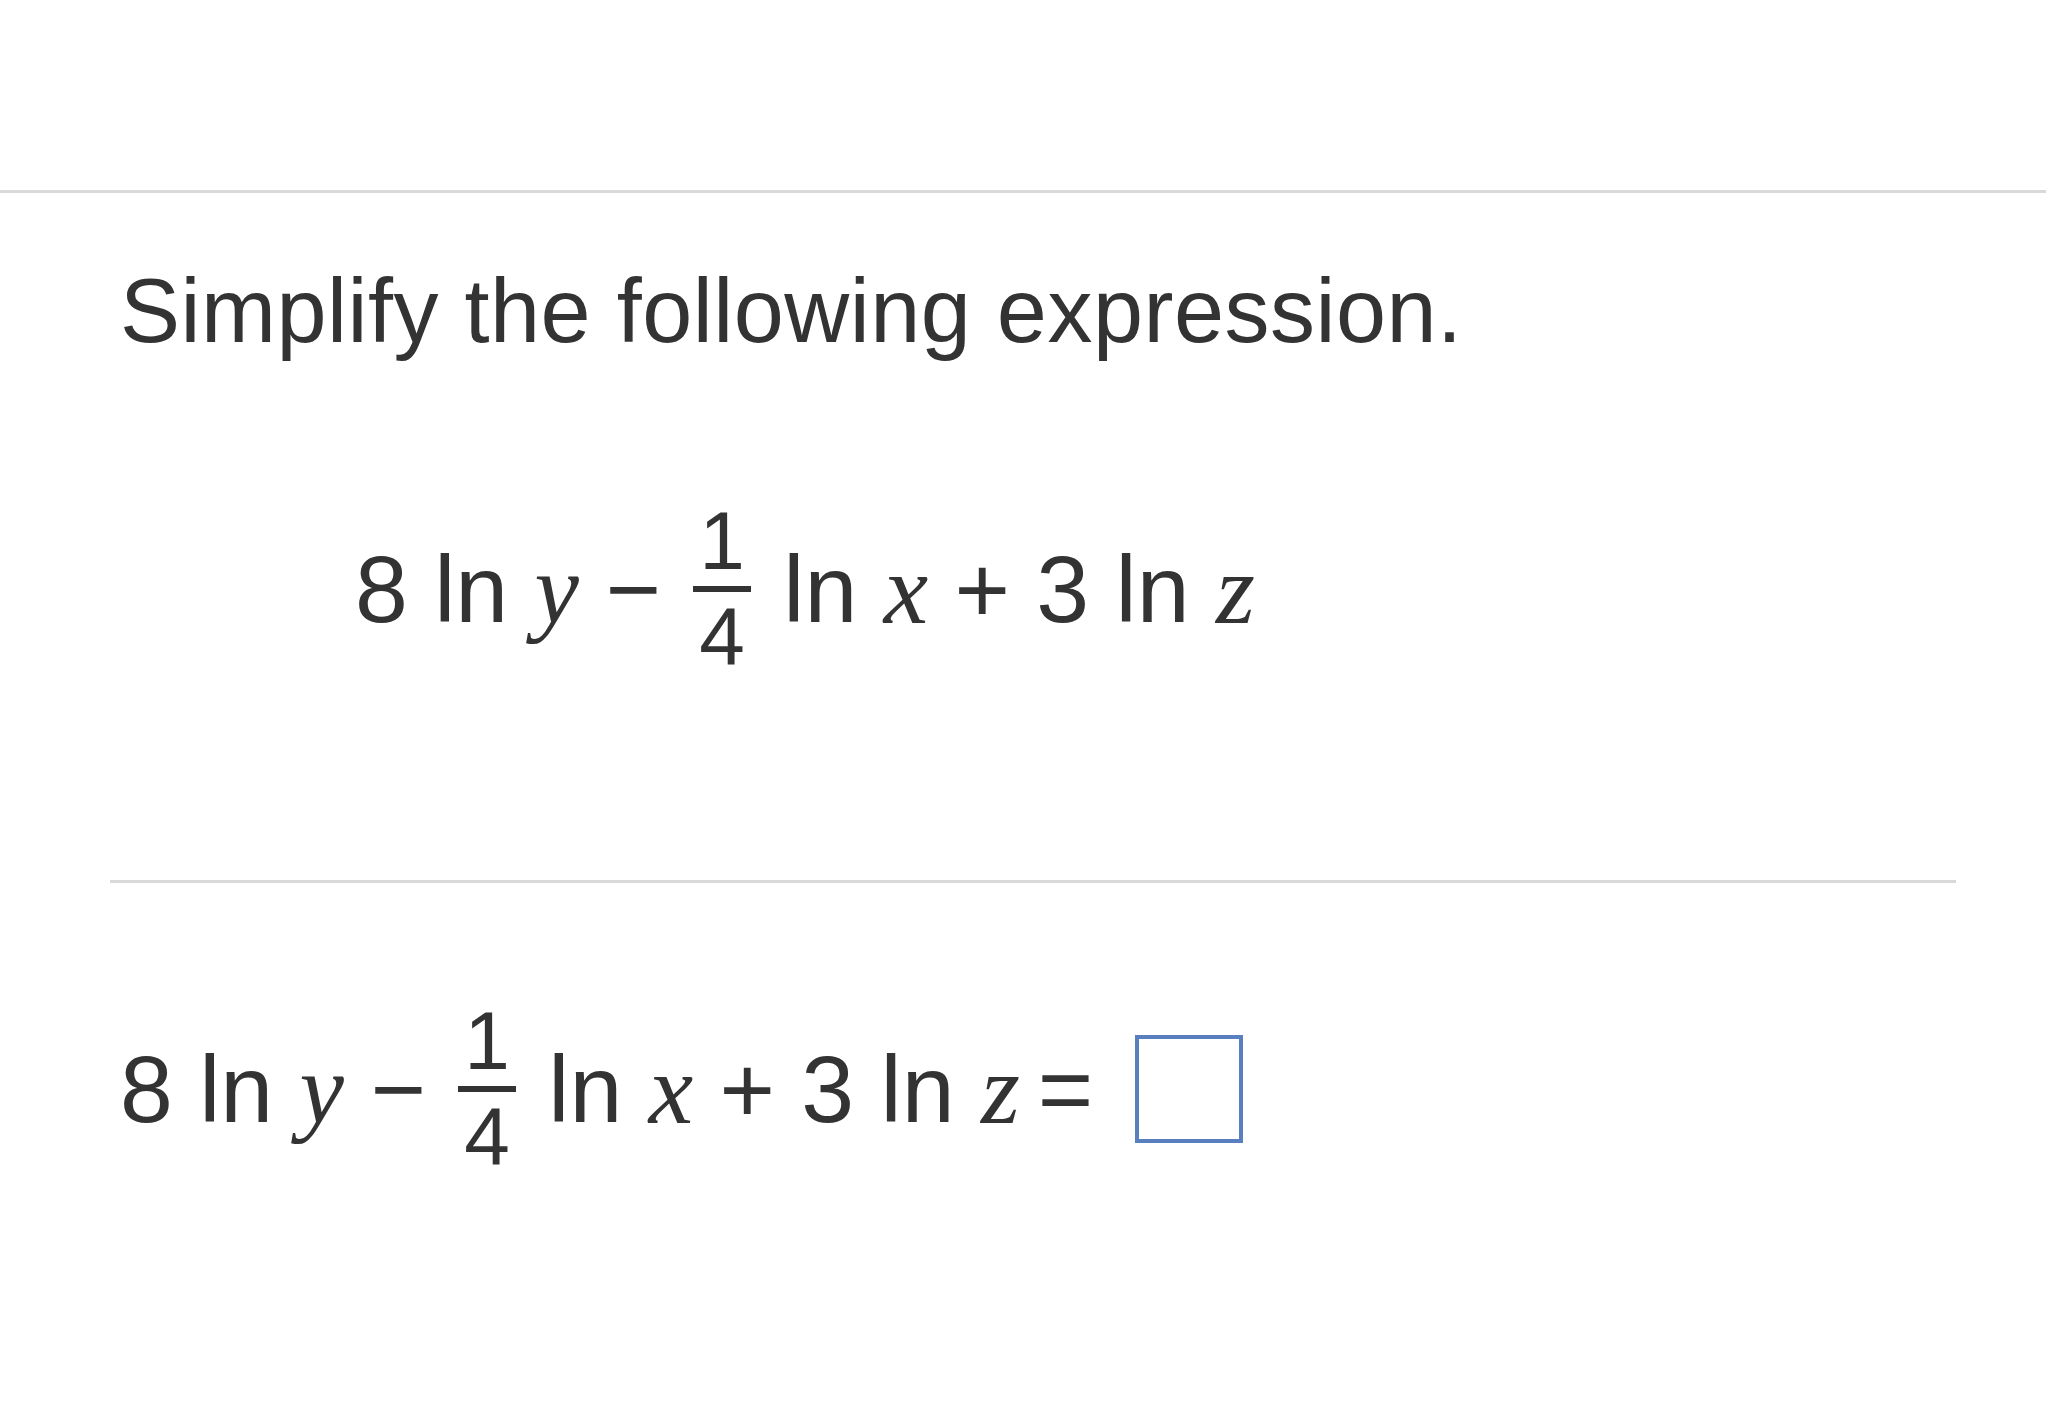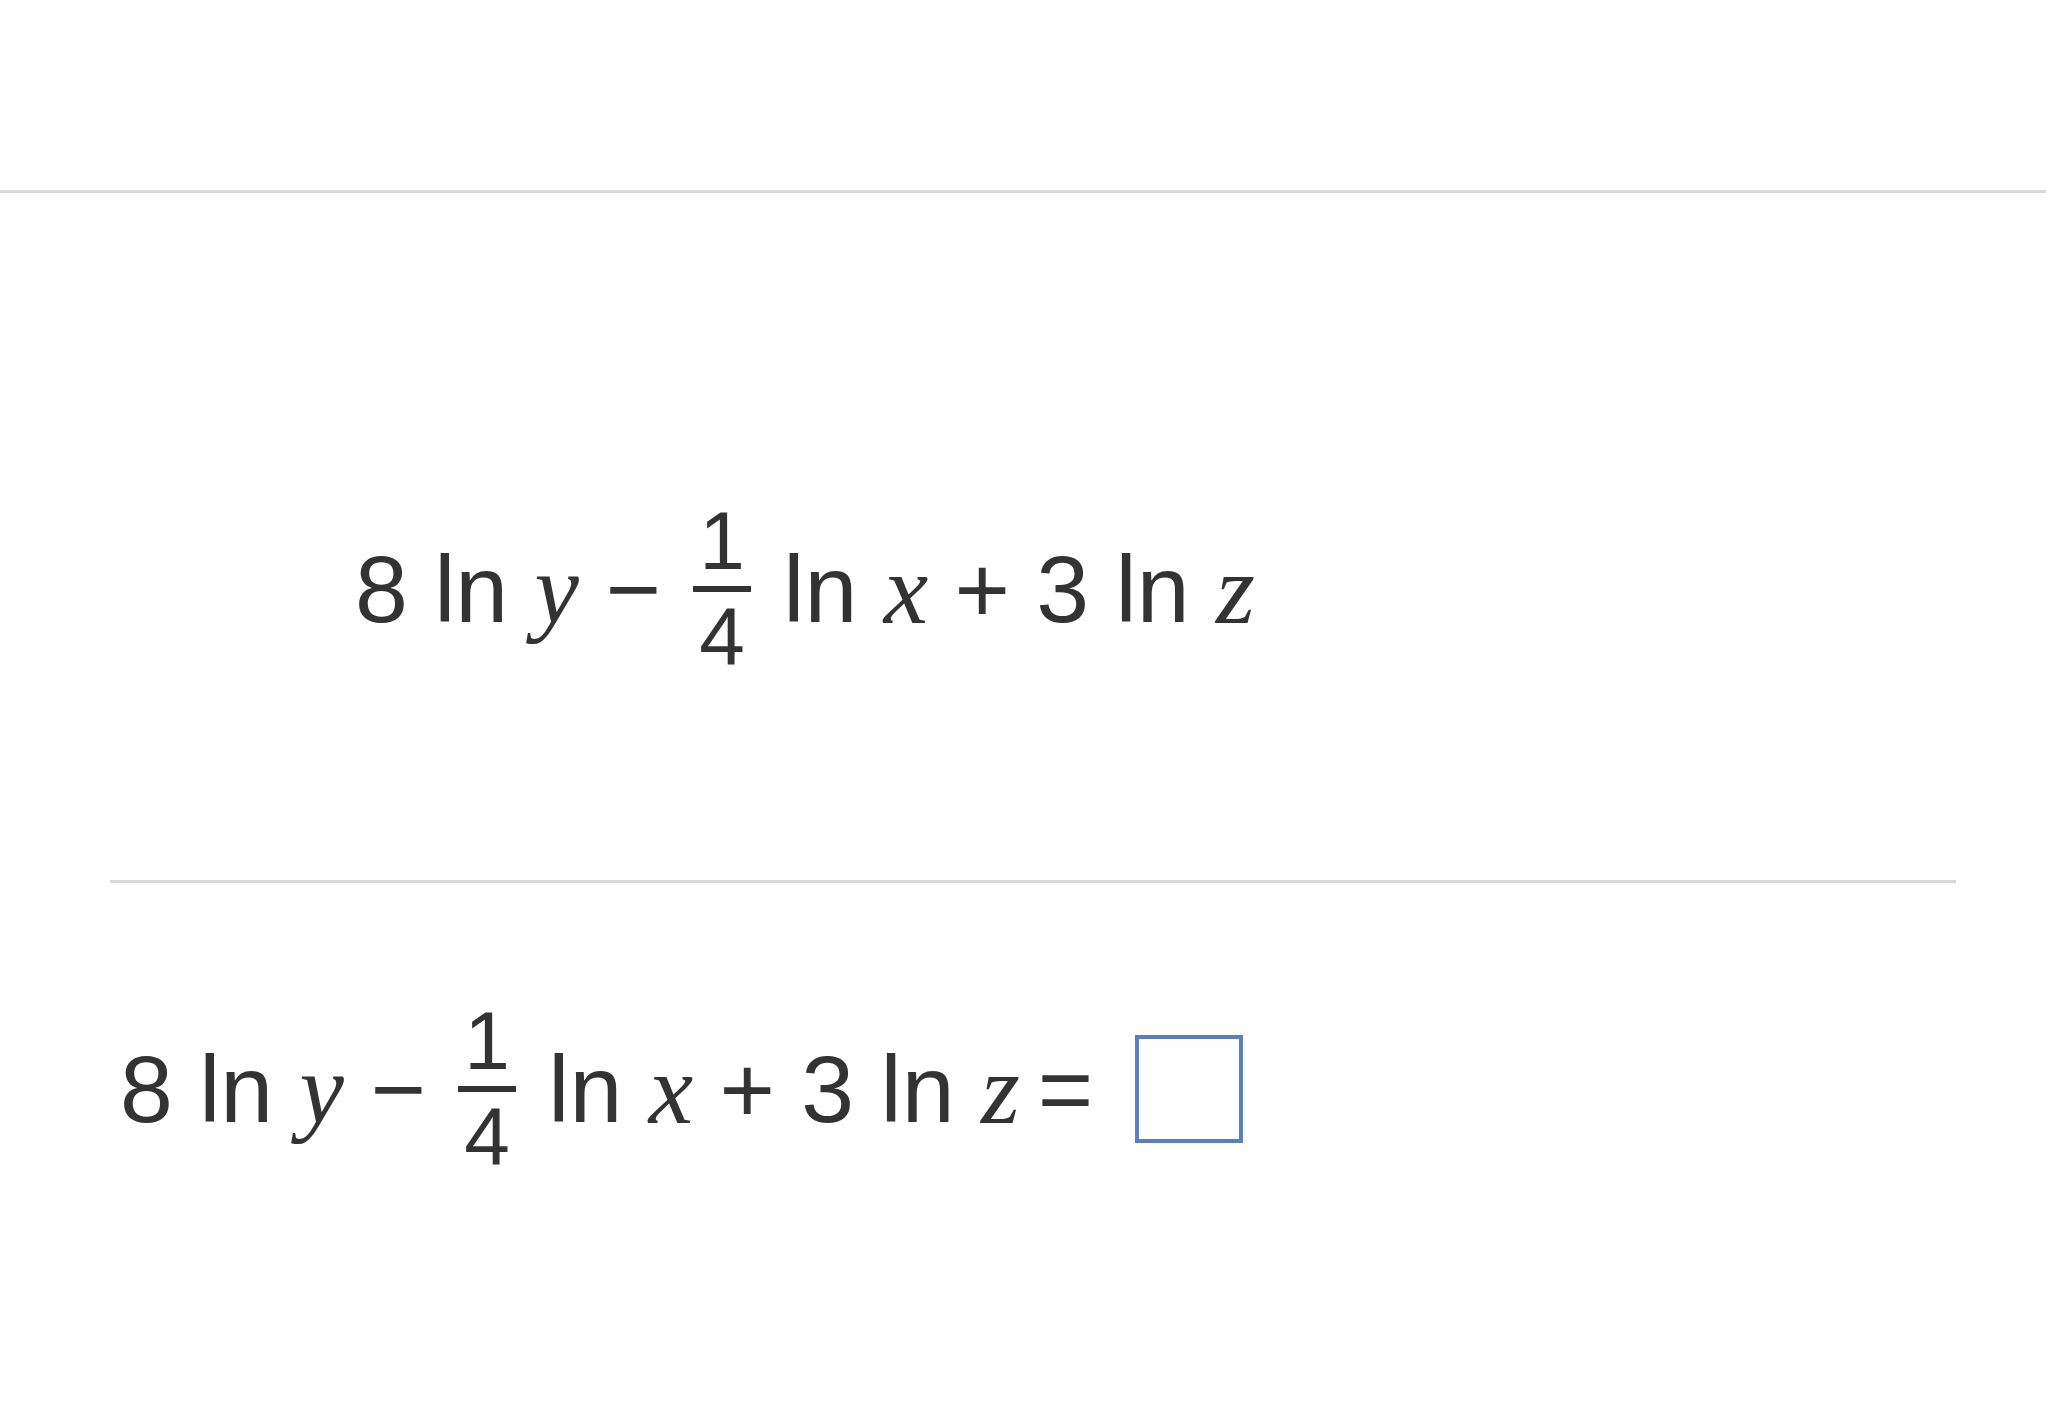--- a/index.html
+++ b/index.html
@@ -96,20 +96,21 @@
     margin: 0 18px;
   }
 </style>
 </head>
 <body>
 
 <div class="page">
 
   <div class="hr-top"></div>
 
+  <div class="prompt">Simplify the following expression.</div>
 
   <div class="expr1 mathline">
     <span class="seg">8</span>
     <span class="seg">&nbsp;</span>
     <span class="seg">ln</span>
     <span class="seg">&nbsp;</span>
     <span class="seg italic">y</span>
     <span class="seg op"> − </span>
     <span class="frac">
       <span class="num">1</span>

